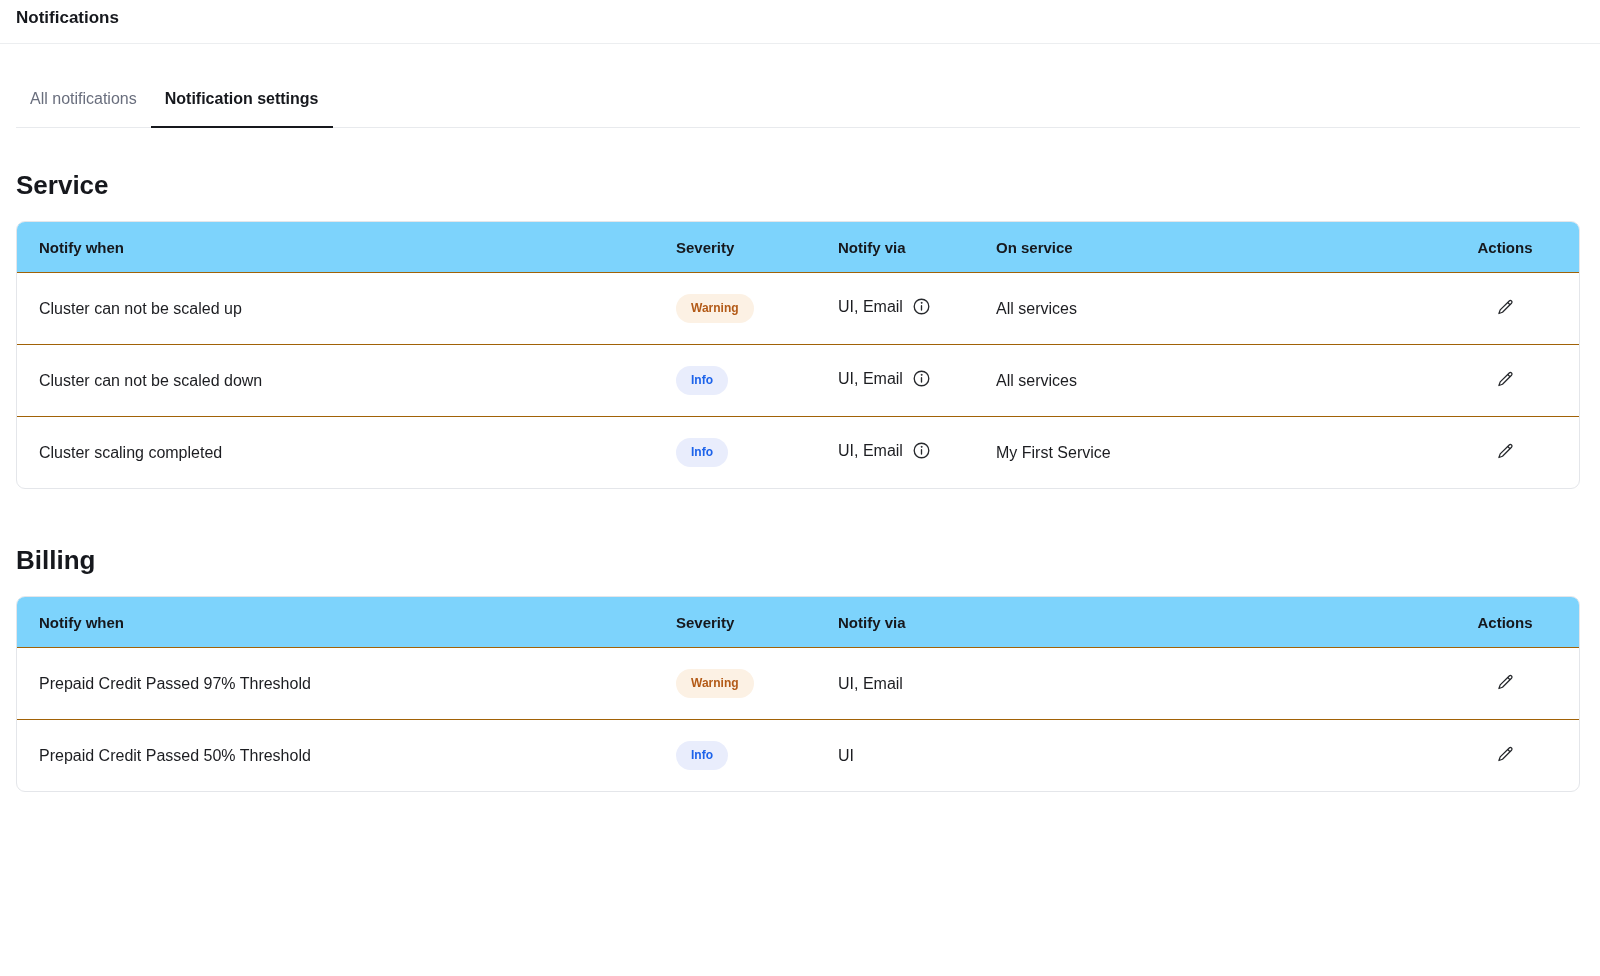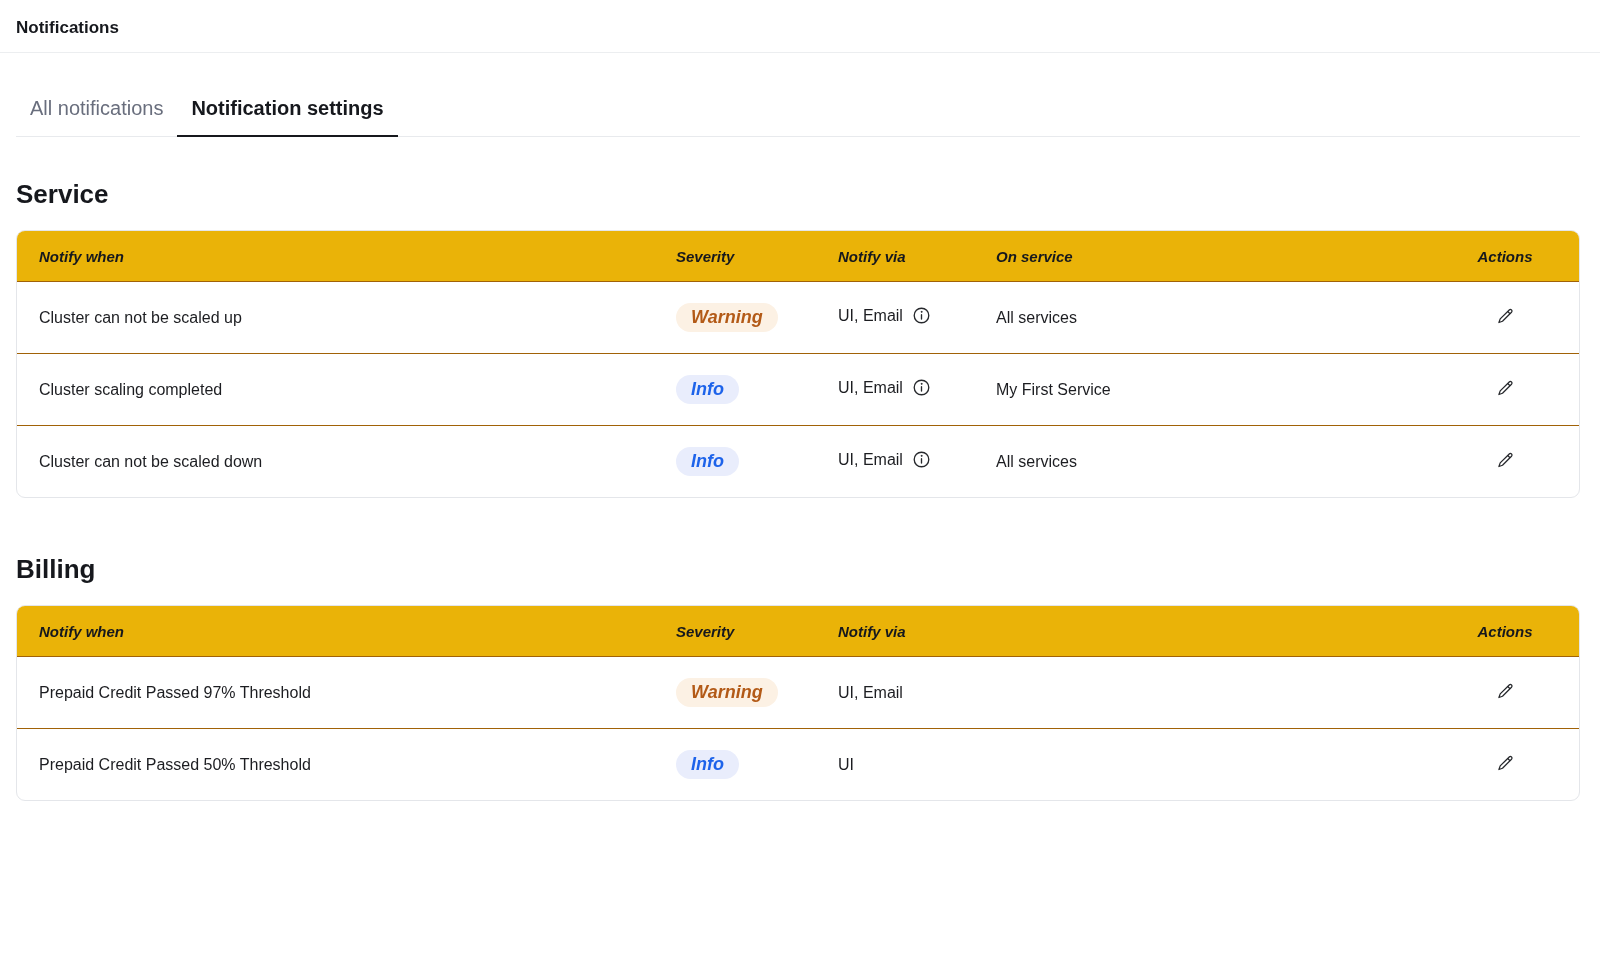--- a/index.html
+++ b/index.html
@@ -6,43 +6,43 @@
   html, body {
     width: 1600px;
     background: #ffffff;
     font-family: "Liberation Sans", "DejaVu Sans", sans-serif;
     color: #1c1d21;
   }
   .page { width: 1600px; min-height: 976px; }
 
   
   .page-header {
-    padding: 16px 16px 0;
-    height: 53px;
+    padding: 6px 16px 0;
+    height: 44px;
     border-bottom: 1px solid #eceef0;
   }
   .page-title {
     font-size: 17px;
     font-weight: 700;
     line-height: 24px;
     color: #16181d;
   }
 
   
   .content { margin: 0 20px 0 16px; }
 
   
   .tab-bar {
     display: flex;
     margin-top: 40px;
     border-bottom: 1px solid #e8eaed;
   }
   .tab {
     padding: 4px 14px 16px;
-    font-size: 20px;
+    font-size: 16px;
     line-height: 22px;
     color: #696e7d;
     cursor: pointer;
     border-bottom: 2px solid transparent;
     margin-bottom: -1px;
     white-space: nowrap;
     text-align: center;
   }
   .tab.active {
     color: #16181d;
@@ -68,30 +68,29 @@
     overflow: hidden;
     background: #fff;
   }
   table {
     width: 100%;
     border-collapse: separate;
     border-spacing: 0;
     table-layout: fixed;
   }
   thead th {
-    background: #eab308;
+    background: #7dd3fc;
     height: 50px;
     text-align: left;
     font-size: 15px;
     font-weight: 600;
     color: #16181d;
     padding: 0 0 0 22px;
     vertical-align: middle;
     white-space: nowrap;
-    font-style: italic;
   }
   tbody td {
     height: 72px;
     padding: 0 0 0 22px;
     font-size: 16px;
     color: #1c1d21;
     vertical-align: middle;
     border-top: 1px solid #a16207;
     white-space: nowrap;
     overflow: hidden;
@@ -100,24 +99,23 @@
     text-align: center;
     padding-right: 28px;
     padding-left: 0;
   }
 
   
   .badge {
     display: inline-block;
     padding: 6px 15px;
     border-radius: 16px;
-    font-size: 18px;
+    font-size: 12px;
     font-weight: 600;
     line-height: 17px;
-    font-style: italic;
   }
 
   
   .info-icon {
     display: inline-block;
     margin-left: 9px;
     vertical-align: -4px;
     color: #26282c;
     cursor: pointer;
   }
@@ -182,52 +180,52 @@
               </td>
               <td>All services</td>
               <td class="col-actions">
                 <button class="edit-btn"><svg width="19" height="19" viewBox="0 0 24 24" fill="none" stroke="currentColor" stroke-width="1.6" stroke-linejoin="round">
                       <path d="M16.7 3.7a2.05 2.05 0 0 1 2.9 2.9L8.2 18l-4.5 1.6L5.3 15 16.7 3.7z"></path>
                       <path d="M14.8 5.6l2.9 2.9"></path>
                     </svg></button>
               </td>
             </tr>
             <tr>
-              <td>Cluster scaling completed</td>
+              <td>Cluster can not be scaled down</td>
               <td>
                 <span class="badge" style="background-color: rgb(233, 237, 252); color: rgb(29, 99, 234);">Info</span>
               </td>
               <td>
                 <span>UI, Email</span><span class="info-icon"><svg width="19" height="19" viewBox="0 0 24 24" fill="none" stroke="currentColor" stroke-width="1.7" stroke-linecap="round">
                       <circle cx="12" cy="12" r="9.2"></circle>
                       <line x1="12" y1="11" x2="12" y2="16.4"></line>
                       <circle cx="12" cy="7.4" r="0.6" fill="currentColor" stroke-width="1.2"></circle>
                     </svg></span>
               </td>
-              <td>My First Service</td>
-              <td class="col-actions">
-                <button class="edit-btn"><svg width="19" height="19" viewBox="0 0 24 24" fill="none" stroke="currentColor" stroke-width="1.6" stroke-linejoin="round">
-                      <path d="M16.7 3.7a2.05 2.05 0 0 1 2.9 2.9L8.2 18l-4.5 1.6L5.3 15 16.7 3.7z"></path>
-                      <path d="M14.8 5.6l2.9 2.9"></path>
-                    </svg></button>
-              </td>
-            </tr>
-            <tr>
-              <td>Cluster can not be scaled down</td>
+              <td>All services</td>
+              <td class="col-actions">
+                <button class="edit-btn"><svg width="19" height="19" viewBox="0 0 24 24" fill="none" stroke="currentColor" stroke-width="1.6" stroke-linejoin="round">
+                      <path d="M16.7 3.7a2.05 2.05 0 0 1 2.9 2.9L8.2 18l-4.5 1.6L5.3 15 16.7 3.7z"></path>
+                      <path d="M14.8 5.6l2.9 2.9"></path>
+                    </svg></button>
+              </td>
+            </tr>
+            <tr>
+              <td>Cluster scaling completed</td>
               <td>
                 <span class="badge" style="background-color: rgb(233, 237, 252); color: rgb(29, 99, 234);">Info</span>
               </td>
               <td>
                 <span>UI, Email</span><span class="info-icon"><svg width="19" height="19" viewBox="0 0 24 24" fill="none" stroke="currentColor" stroke-width="1.7" stroke-linecap="round">
                       <circle cx="12" cy="12" r="9.2"></circle>
                       <line x1="12" y1="11" x2="12" y2="16.4"></line>
                       <circle cx="12" cy="7.4" r="0.6" fill="currentColor" stroke-width="1.2"></circle>
                     </svg></span>
               </td>
-              <td>All services</td>
+              <td>My First Service</td>
               <td class="col-actions">
                 <button class="edit-btn"><svg width="19" height="19" viewBox="0 0 24 24" fill="none" stroke="currentColor" stroke-width="1.6" stroke-linejoin="round">
                       <path d="M16.7 3.7a2.05 2.05 0 0 1 2.9 2.9L8.2 18l-4.5 1.6L5.3 15 16.7 3.7z"></path>
                       <path d="M14.8 5.6l2.9 2.9"></path>
                     </svg></button>
               </td>
             </tr>
           </tbody>
         </table>
       </div>

